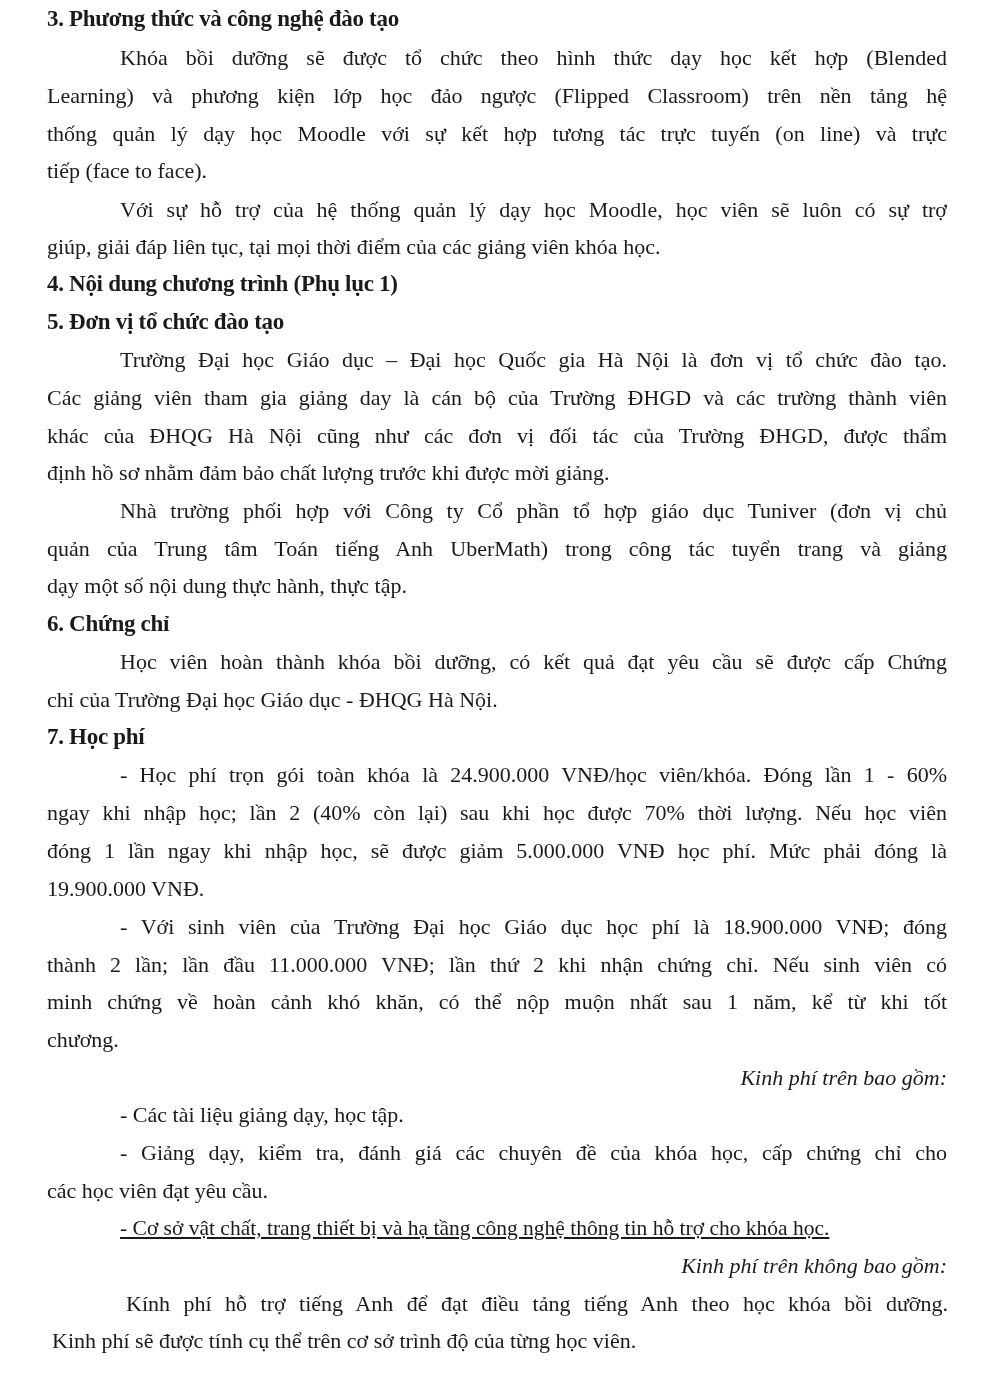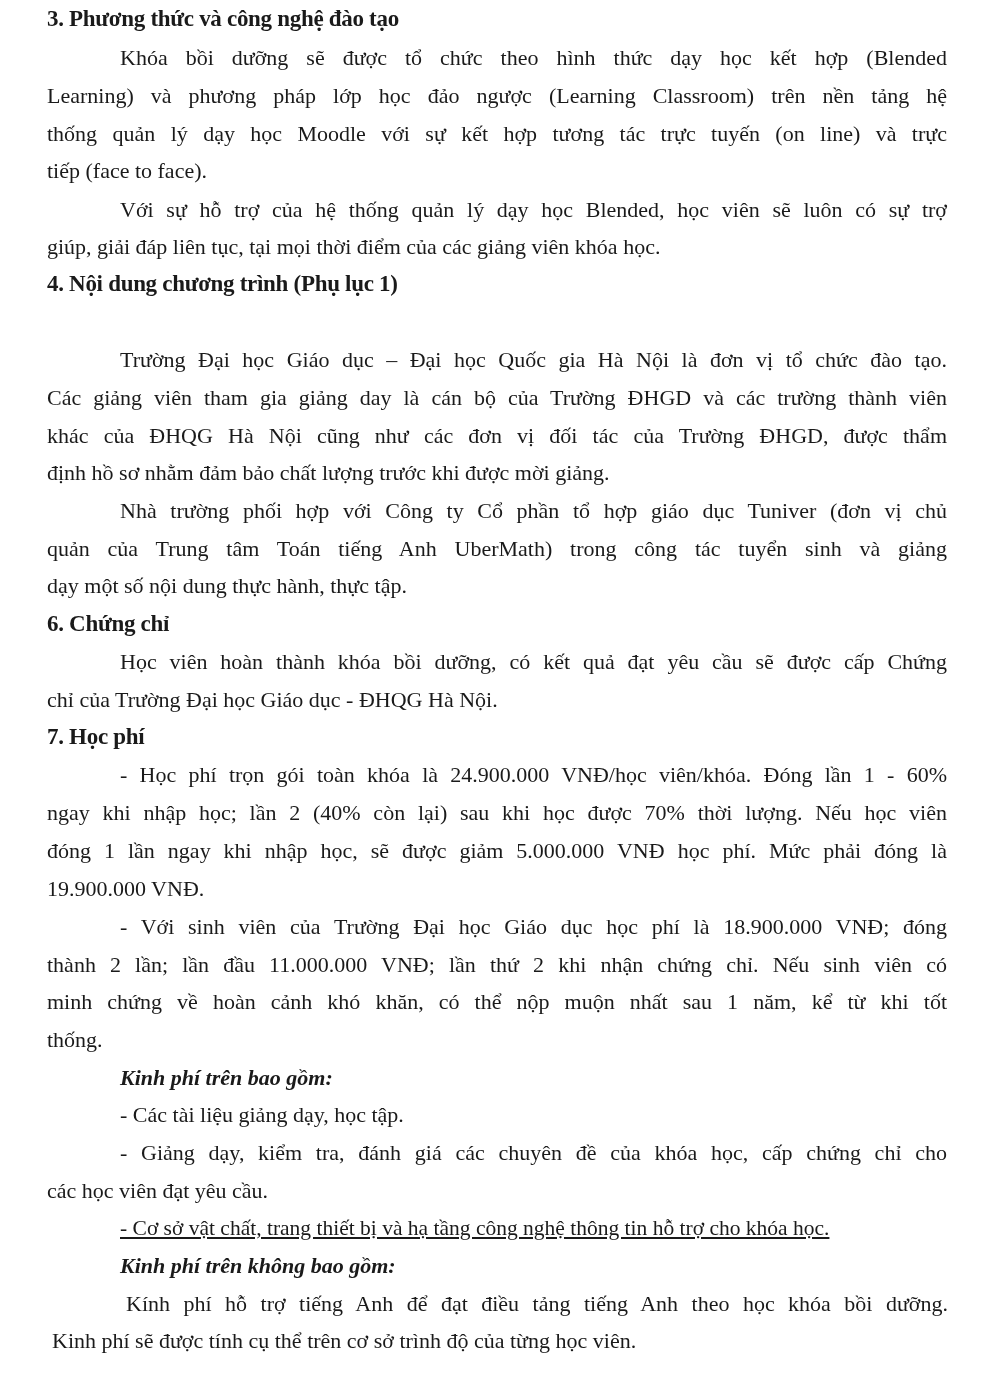--- a/index.html
+++ b/index.html
@@ -10,58 +10,59 @@
     color: #1a1a1a;
   }
   .page { position: relative; width: 1000px; height: 969px; }
   .line {
     position: absolute; left: 47px; width: 900px;
     font-size: 22px; line-height: 28px; white-space: nowrap;
   }
   .h { font-weight: bold; font-size: 23px; letter-spacing: -0.3px; }
   .ind { left: 120px; width: 827px; }
   .j { text-align: justify; text-align-last: justify; }
-  .it { font-weight: bold; font-style: italic; }
+  .it { font-weight: normal; font-style: italic; text-align: right; }
   .sm { font-size: 21.5px; text-decoration: underline; }
 </style>
 </head>
 <body>
 
 <div class="page">
 
   <div class="line h" style="top:5px">3. Phương thức và công nghệ đào tạo</div>
   <div class="line ind j" style="top:44px">Khóa bồi dưỡng sẽ được tổ chức theo hình thức dạy học kết hợp (Blended</div>
-  <div class="line j" style="top:82px">Learning) và phương pháp lớp học đảo ngược (Learning Classroom) trên nền tảng hệ</div>
+  <div class="line j" style="top:82px">Learning) và phương kiện lớp học đảo ngược (Flipped Classroom) trên nền tảng hệ</div>
   <div class="line j" style="top:120px">thống quản lý dạy học Moodle với sự kết hợp tương tác trực tuyến (on line) và trực</div>
   <div class="line" style="top:157px">tiếp (face to face).</div>
-  <div class="line ind j" style="top:196px">Với sự hỗ trợ của hệ thống quản lý dạy học Blended, học viên sẽ luôn có sự trợ</div>
+  <div class="line ind j" style="top:196px">Với sự hỗ trợ của hệ thống quản lý dạy học Moodle, học viên sẽ luôn có sự trợ</div>
   <div class="line" style="top:233px">giúp, giải đáp liên tục, tại mọi thời điểm của các giảng viên khóa học.</div>
 
   <div class="line h" style="top:270px">4. Nội dung chương trình (Phụ lục 1)</div>
+  <div class="line h" style="top:308px">5. Đơn vị tổ chức đào tạo</div>
   <div class="line ind j" style="top:346px">Trường Đại học Giáo dục – Đại học Quốc gia Hà Nội là đơn vị tổ chức đào tạo.</div>
   <div class="line j" style="top:384px">Các giảng viên tham gia giảng day là cán bộ của Trường ĐHGD và các trường thành viên</div>
   <div class="line j" style="top:422px">khác của ĐHQG Hà Nội cũng như các đơn vị đối tác của Trường ĐHGD, được thẩm</div>
   <div class="line" style="top:459px">định hồ sơ nhằm đảm bảo chất lượng trước khi được mời giảng.</div>
   <div class="line ind j" style="top:497px">Nhà trường phối hợp với Công ty Cổ phần tổ hợp giáo dục Tuniver (đơn vị chủ</div>
-  <div class="line j" style="top:535px">quản của Trung tâm Toán tiếng Anh UberMath) trong công tác tuyển sinh và giảng</div>
+  <div class="line j" style="top:535px">quản của Trung tâm Toán tiếng Anh UberMath) trong công tác tuyển trang và giảng</div>
   <div class="line" style="top:572px">dạy một số nội dung thực hành, thực tập.</div>
 
   <div class="line h" style="top:610px">6. Chứng chỉ</div>
   <div class="line ind j" style="top:648px">Học viên hoàn thành khóa bồi dưỡng, có kết quả đạt yêu cầu sẽ được cấp Chứng</div>
   <div class="line" style="top:686px">chỉ của Trường Đại học Giáo dục  - ĐHQG Hà Nội.</div>
 
   <div class="line h" style="top:723px">7. Học phí</div>
   <div class="line ind j" style="top:761px">- Học phí trọn gói toàn khóa là 24.900.000 VNĐ/học viên/khóa. Đóng lần 1 - 60%</div>
   <div class="line j" style="top:799px">ngay khi nhập học; lần 2 (40% còn lại) sau khi học được 70% thời lượng. Nếu học viên</div>
   <div class="line j" style="top:837px">đóng 1 lần ngay khi nhập học, sẽ được giảm 5.000.000 VNĐ học phí. Mức phải đóng là</div>
   <div class="line" style="top:875px">19.900.000 VNĐ.</div>
   <div class="line ind j" style="top:913px">- Với sinh viên của Trường Đại học Giáo dục học phí là 18.900.000 VNĐ; đóng</div>
   <div class="line j" style="top:951px">thành 2 lần; lần đầu 11.000.000 VNĐ; lần thứ 2 khi nhận chứng chỉ. Nếu sinh viên có</div>
   <div class="line j" style="top:988px">minh chứng về hoàn cảnh khó khăn, có thể nộp muộn nhất sau 1 năm, kể từ khi tốt</div>
-  <div class="line" style="top:1026px">thống.</div>
+  <div class="line" style="top:1026px">chương.</div>
 
   <div class="line ind it" style="top:1064px">Kinh phí trên bao gồm:</div>
   <div class="line ind" style="top:1101px">- Các tài liệu giảng dạy, học tập.</div>
   <div class="line ind j" style="top:1139px">- Giảng dạy, kiểm tra, đánh giá các chuyên đề của khóa học, cấp chứng chỉ cho</div>
   <div class="line" style="top:1177px">các học viên đạt yêu cầu.</div>
   <div class="line ind sm" style="top:1214px">- Cơ sở vật chất, trang thiết bị và hạ tầng công nghệ thông tin hỗ trợ cho khóa học.</div>
 
   <div class="line ind it" style="top:1252px">Kinh phí trên không bao gồm:</div>
   <div class="line ind j" style="top:1290px; left:126px; width:822px">Kính phí hỗ trợ tiếng Anh để đạt điều tảng tiếng Anh theo học khóa bồi dưỡng.</div>
   <div class="line" style="top:1327px; left:52px">Kinh phí sẽ được tính cụ thể trên cơ sở trình độ của từng học viên.</div>

